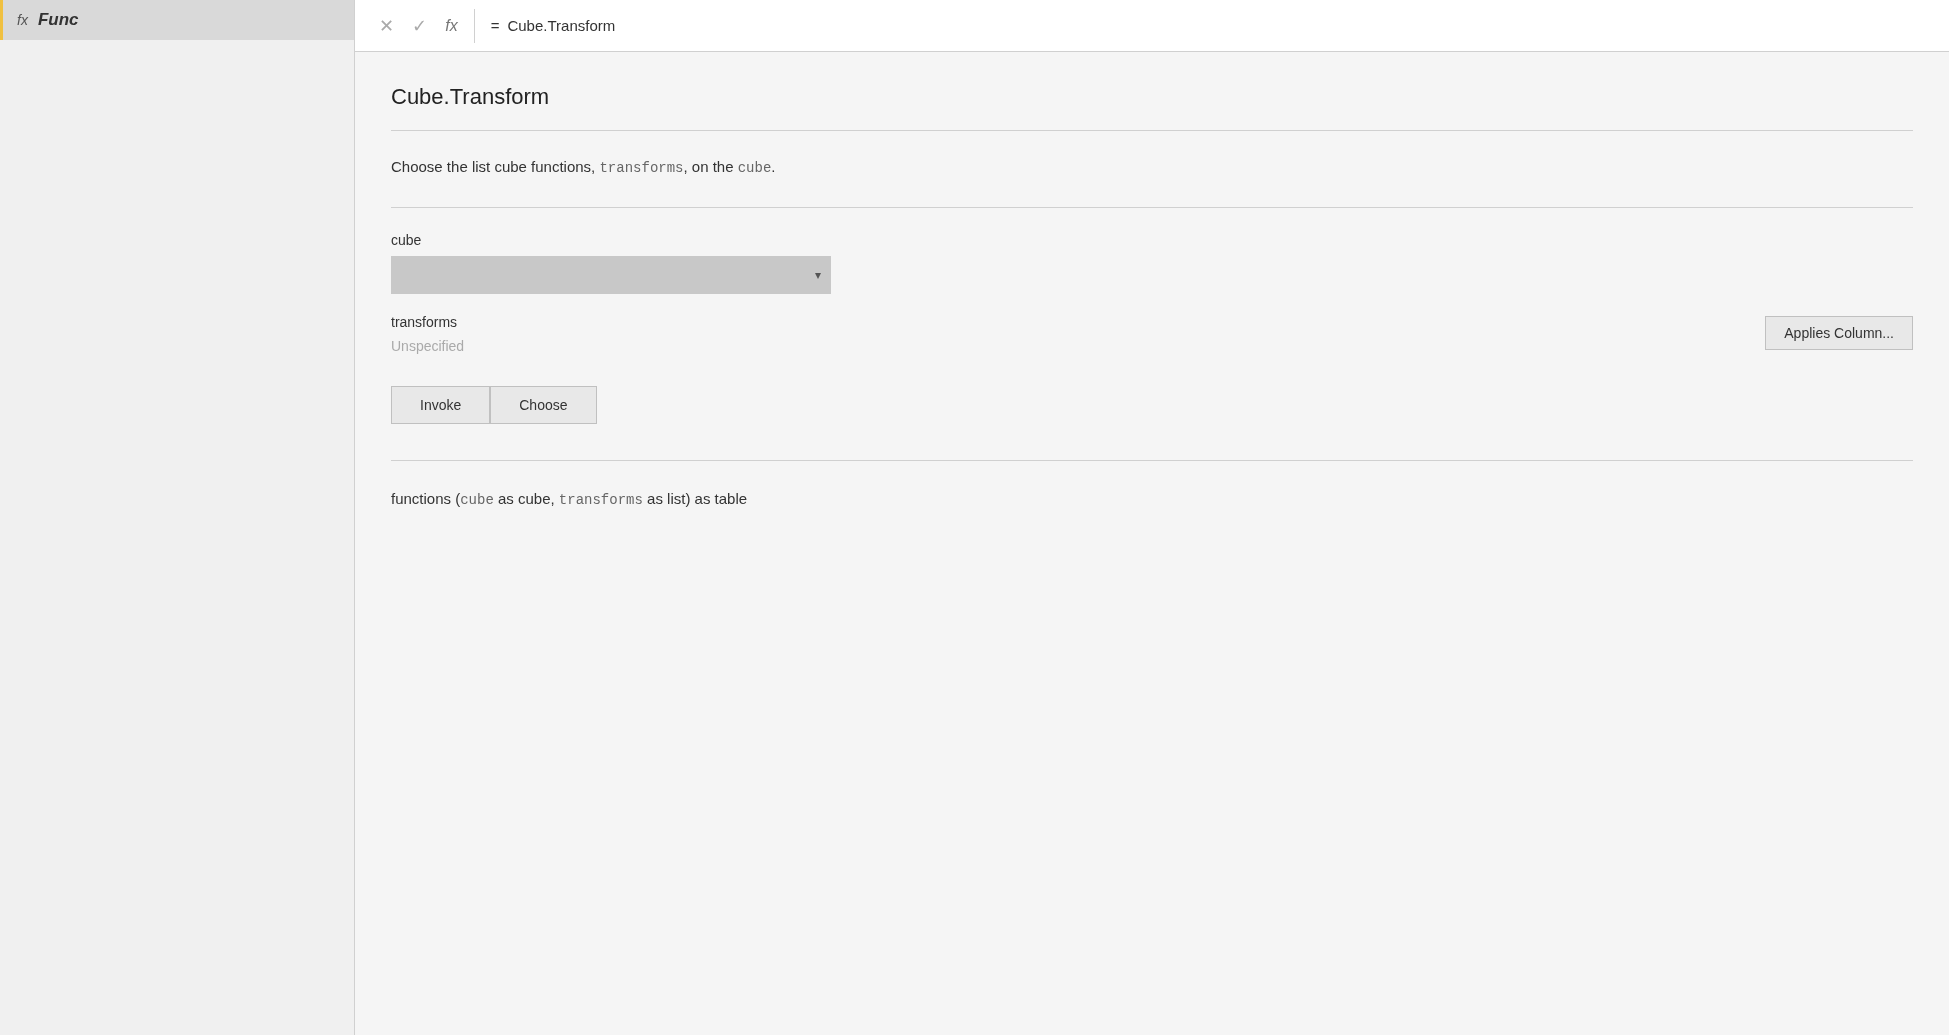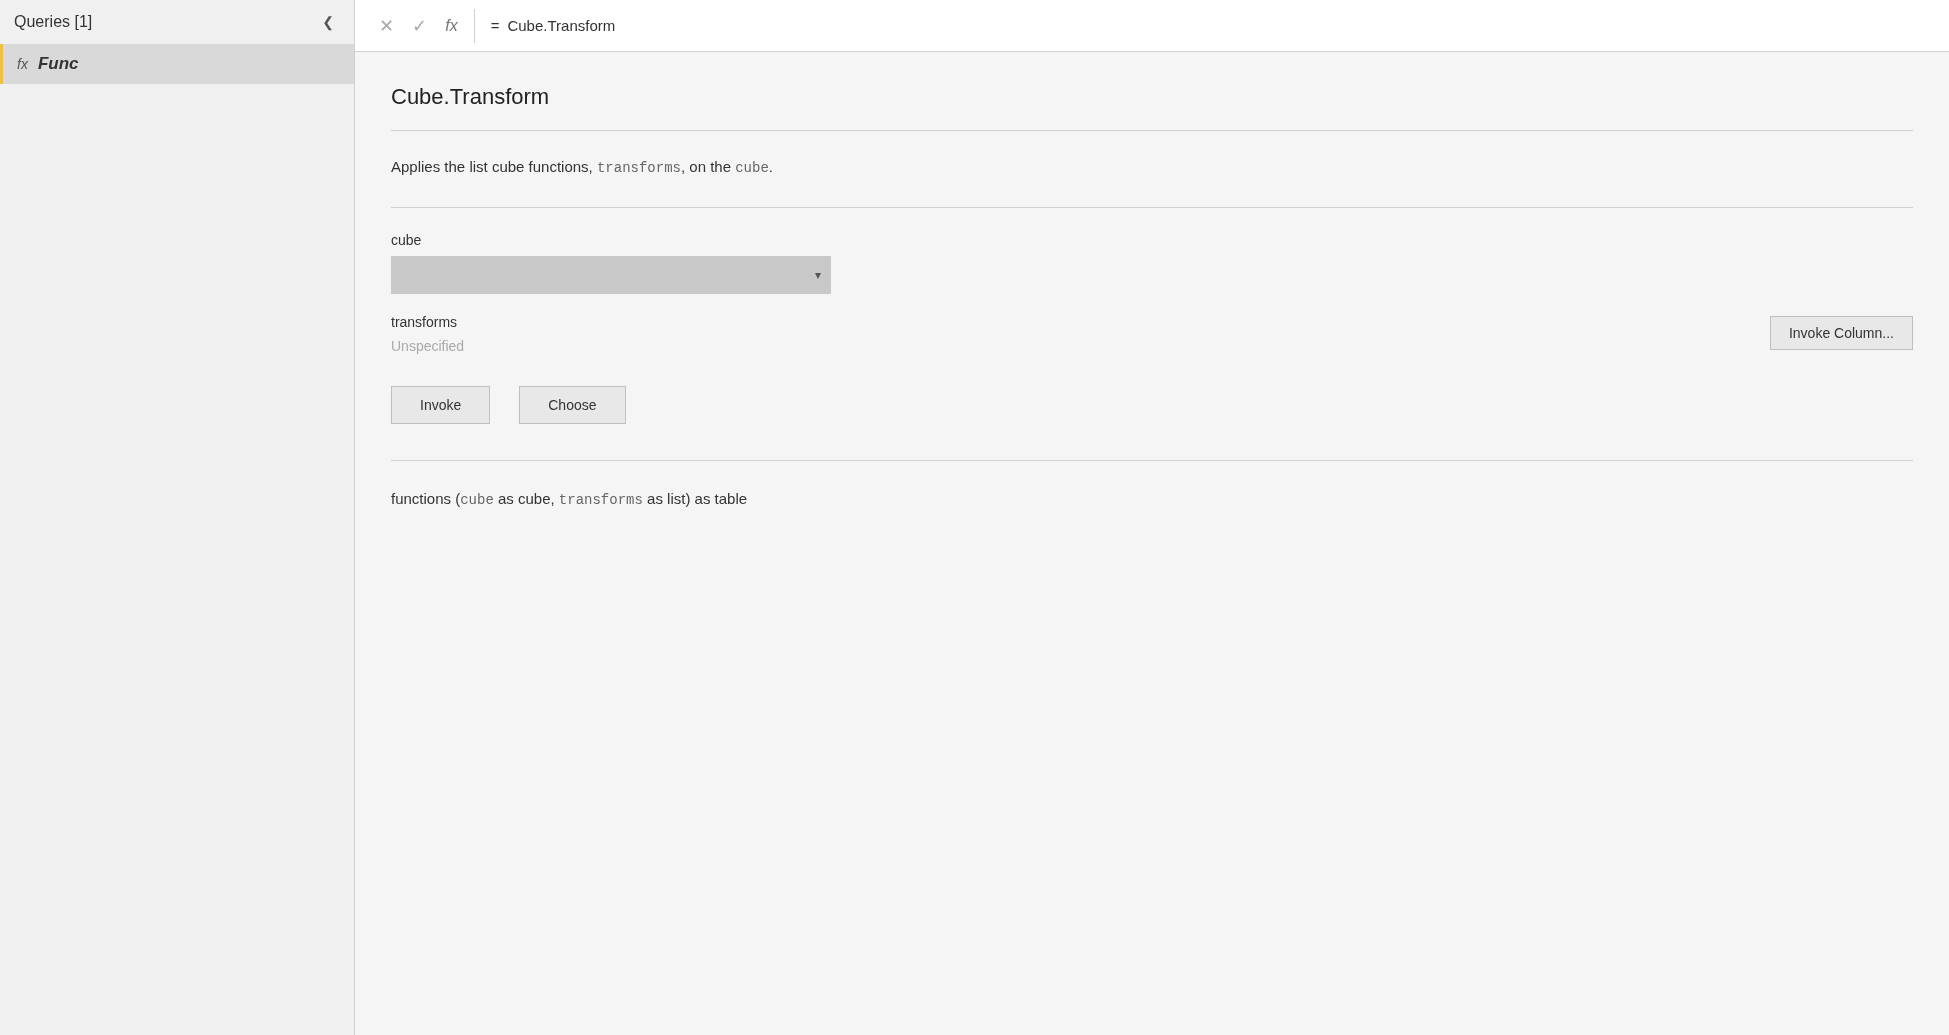--- a/index.html
+++ b/index.html
@@ -210,21 +210,21 @@
       padding: 8px 18px;
       font-size: 14px;
       color: #333;
       white-space: nowrap;
       margin-left: 16px;
       margin-top: 2px;
     }
 
     .action-buttons {
       display: flex;
-      gap: 29px;
+      gap: 0;
       margin-bottom: 36px;
     }
     .action-btn {
       background: #e8e8e8;
       border: 1px solid #c0c0c0;
       cursor: pointer;
       padding: 10px 28px;
       font-size: 14px;
       color: #333;
     }
@@ -241,26 +241,20 @@
     }
     .function-signature .normal {
       font-size: 15px;
       color: #333;
     }
   </style>
 </head>
 <body>
 
 <div class="sidebar">
-  <div class="sidebar-header">
-    <span>Queries [1]</span>
-    <button class="sidebar-collapse-btn">
-      <span>❮</span>
-    </button>
-  </div>
   <div class="sidebar-item">
     <span class="sidebar-item-fx">fx</span>
     <span class="sidebar-item-label">Func</span>
   </div>
 </div>
 
 <div class="main">
 
   <div class="formula-bar">
     <div class="formula-bar-actions">
@@ -280,42 +274,42 @@
     </div>
   </div>
 
   <div class="content">
 
     <div class="function-title">Cube.Transform</div>
 
     <hr class="divider">
 
     <p class="description-text">
-      <span>Applies the list cube functions, </span><span class="code">transforms</span><span>, on the </span><span class="code">cube</span><span>.</span>
+      <span>Choose the list cube functions, </span><span class="code">transforms</span><span>, on the </span><span class="code">cube</span><span>.</span>
     </p>
 
     <hr class="divider">
 
 
     
     <div class="param-label">cube</div>
     <div class="param-dropdown-container">
       <select class="param-dropdown">
         <option value=""></option>
       </select>
       <span class="param-dropdown-arrow">▾</span>
     </div>
 
     
     <div class="transforms-row">
       <div class="transforms-left">
         <div class="param-label">transforms</div>
         <div class="transforms-unspecified">Unspecified</div>
       </div>
-      <button class="choose-column-btn">Invoke Column...</button>
+      <button class="choose-column-btn">Applies Column...</button>
     </div>
 
     
     <div class="action-buttons">
       <button class="action-btn">Invoke</button>
       <button class="action-btn">Choose</button>
     </div>
 
     <hr class="divider">
 

